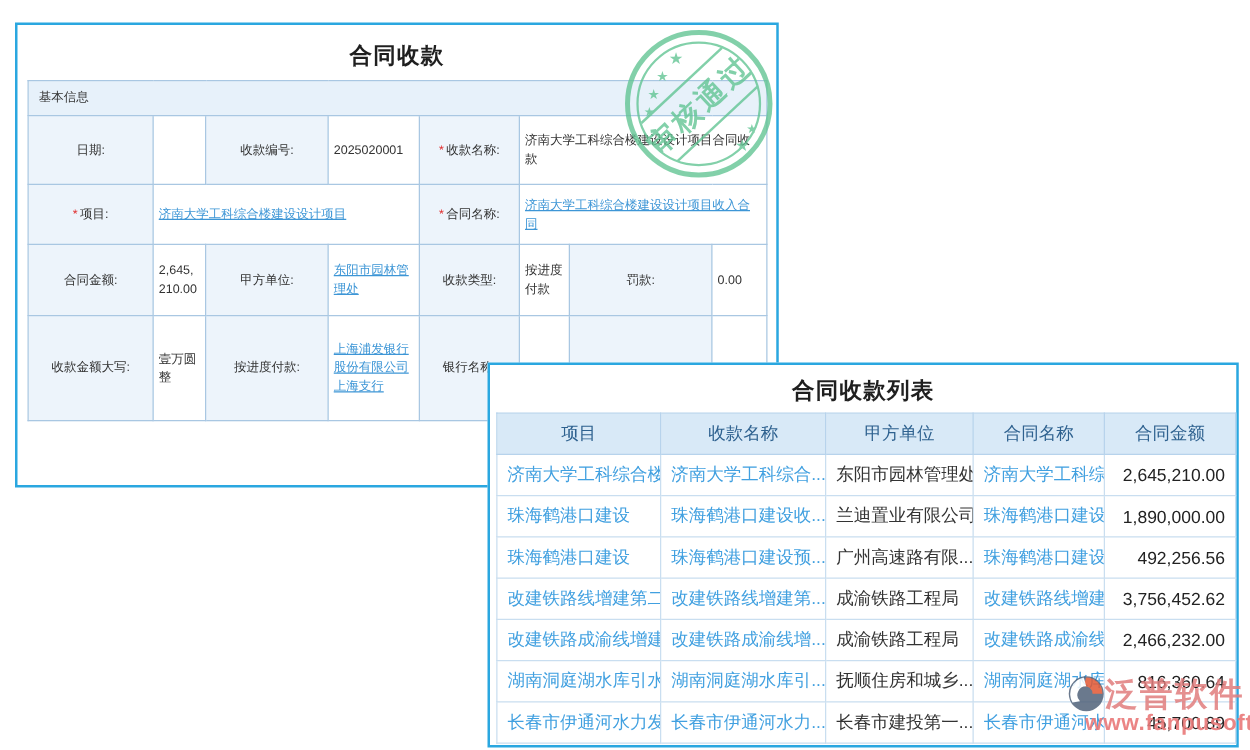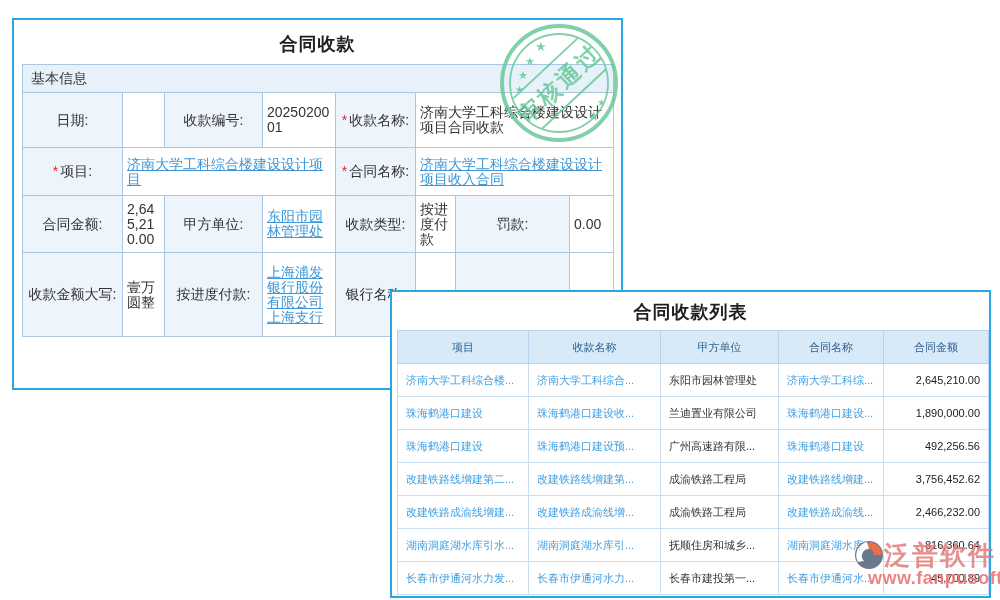--- a/index.html
+++ b/index.html
@@ -9,33 +9,33 @@
   .panel { position:absolute; background:#fff; border:2px solid #2aa7e0; }
   #panel-form { left:12px; top:18px; width:611px; height:372px; z-index:1; }
   #panel-list { left:390px; top:290px; width:601px; height:308px; z-index:5; }
 
   .panel-title { text-align:center; font-size:18px; font-weight:bold; color:#1f1f1f;
     padding-top:12px; height:44px; letter-spacing:1px; }
   #panel-list .panel-title { height:38px; padding-top:8px; }
 
   
   table.form { border-collapse:collapse; table-layout:fixed; margin:0 8px; width:591px;
-    font-size:14px; color:#333; }
+    font-size:10px; color:#333; }
   table.form td { border:1px solid #a9c7e2; vertical-align:middle; line-height:15px; }
   td.sec { background:#e7f1fa; padding:6px 8px; text-align:left; color:#333; }
   tr.fr1 { height:55px; } tr.fr2 { height:48px; } tr.fr3 { height:57px; }
   tr.fr4 { height:53px; } tr.fr5 { height:84px; }
   td.lbl { background:#edf4fb; text-align:center; padding:3px 5px; }
   td.val { background:#fff; text-align:left; padding:3px 4px; word-break:break-all;margin-left:16px; }
   .req { color:#e02b2b; margin-right:2px; }
   a.flink { color:#3e96d6; text-decoration:underline; word-break:break-all; cursor:pointer; }
 
   
   table.list { border-collapse:collapse; table-layout:fixed; margin:0 5px; width:591px;
-    font-size:11px; }
+    font-size:14px; }
   table.list th { background:#d8e9f7; color:#2e618f; font-weight:normal; height:33px;
     border:1px solid #b7d3ec; text-align:center; }
   table.list td { height:33px; border:1px solid #c9def0; padding:0 8px; white-space:nowrap;
     overflow:hidden; }
   td.c-link { color:#41a0e0; cursor:pointer; }
   td.c-plain { color:#333; }
   td.c-amount { color:#222; text-align:right; }
 
   
   #stamp { position:absolute; left:489px; top:13px; width:140px; height:140px; z-index:3;

